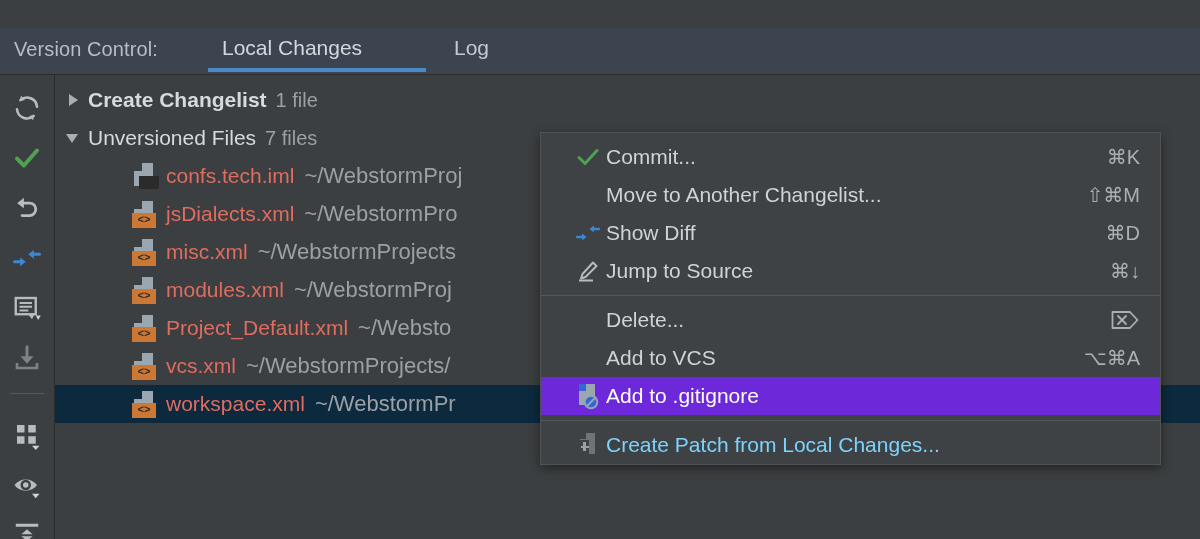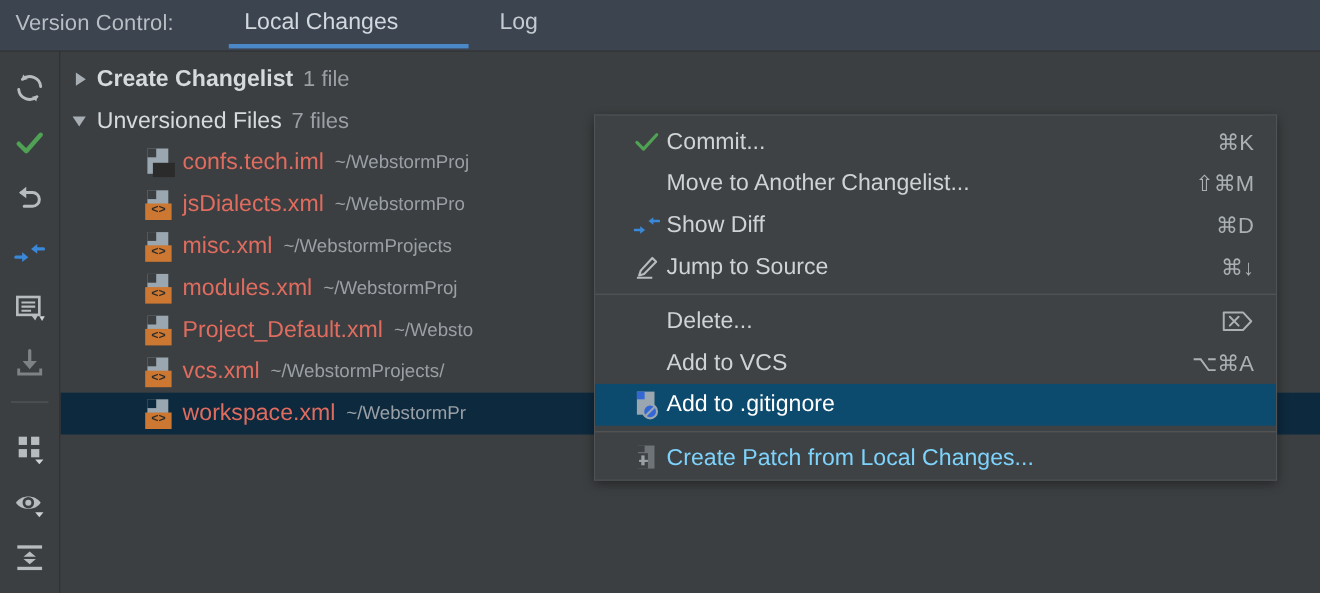--- a/index.html
+++ b/index.html
@@ -2,21 +2,21 @@
 <html><head>
 <meta charset="utf-8">
 <style>
   html,body{margin:0;padding:0;}
   body{
     width:1200px;height:539px;overflow:hidden;
     background:#3c3f41;
     font-family:"Liberation Sans","DejaVu Sans",sans-serif;
     -webkit-font-smoothing:antialiased;
   }
-  #root{position:relative;width:1200px;height:483px;}
+  #root{position:relative;width:1200px;height:483px;margin-top:28px;}
 
   
   .tabbar{
     position:absolute;left:0;top:0;width:1200px;height:47px;
     background:#3c4450;
     box-sizing:border-box;
     border-bottom:1px solid #2b2b2b;
   }
   .tab-title{
     position:absolute;left:14px;top:10px;
@@ -93,37 +93,37 @@
   .fi-badge{
     position:absolute;left:1px;top:13px;width:24px;height:15px;
     background:#cc7832;color:#2b2b2b;
     font-size:11px;line-height:15px;text-align:center;
     font-family:"Liberation Mono","DejaVu Sans Mono",monospace;
     font-weight:bold;
   }
   .fi-badge.dark{background:#2b2b2b;color:#2b2b2b;width:20px;height:13px;left:8px;top:14px;}
 
   .fname{font-size:21px;color:#e06c5f;}
-  .fpath{font-size:17px;color:#9aa0a6;margin-left:10px;}
+  .fpath{font-size:22px;color:#9aa0a6;margin-left:10px;}
 
   
   .menu{
     position:absolute;left:540px;top:104px;width:621px;
     background:#3f4244;
     border:1px solid #4f5355;
     box-sizing:border-box;
     box-shadow:0 3px 10px rgba(0,0,0,.45);
     overflow:hidden;
   }
   .mi{
     position:relative;height:38px;display:flex;align-items:center;
     cursor:default;
     padding-left:13px;
   }
-  .mi.hl{background:#0c4a6e;}
+  .mi.hl{background:#6d28d9;}
   .mi-icon{
     width:36px;height:30px;margin-left:16px;flex:0 0 auto;
     display:flex;align-items:center;justify-content:center;
   }
   .mi-label{font-size:21px;color:#cfd3d6;}
   .mi.hl .mi-label{color:#ffffff;}
   .mi.disabled .mi-label{color:#7dd3fc;}
   .mi-short{
     position:absolute;right:20px;top:0;height:38px;
     display:flex;align-items:center;

